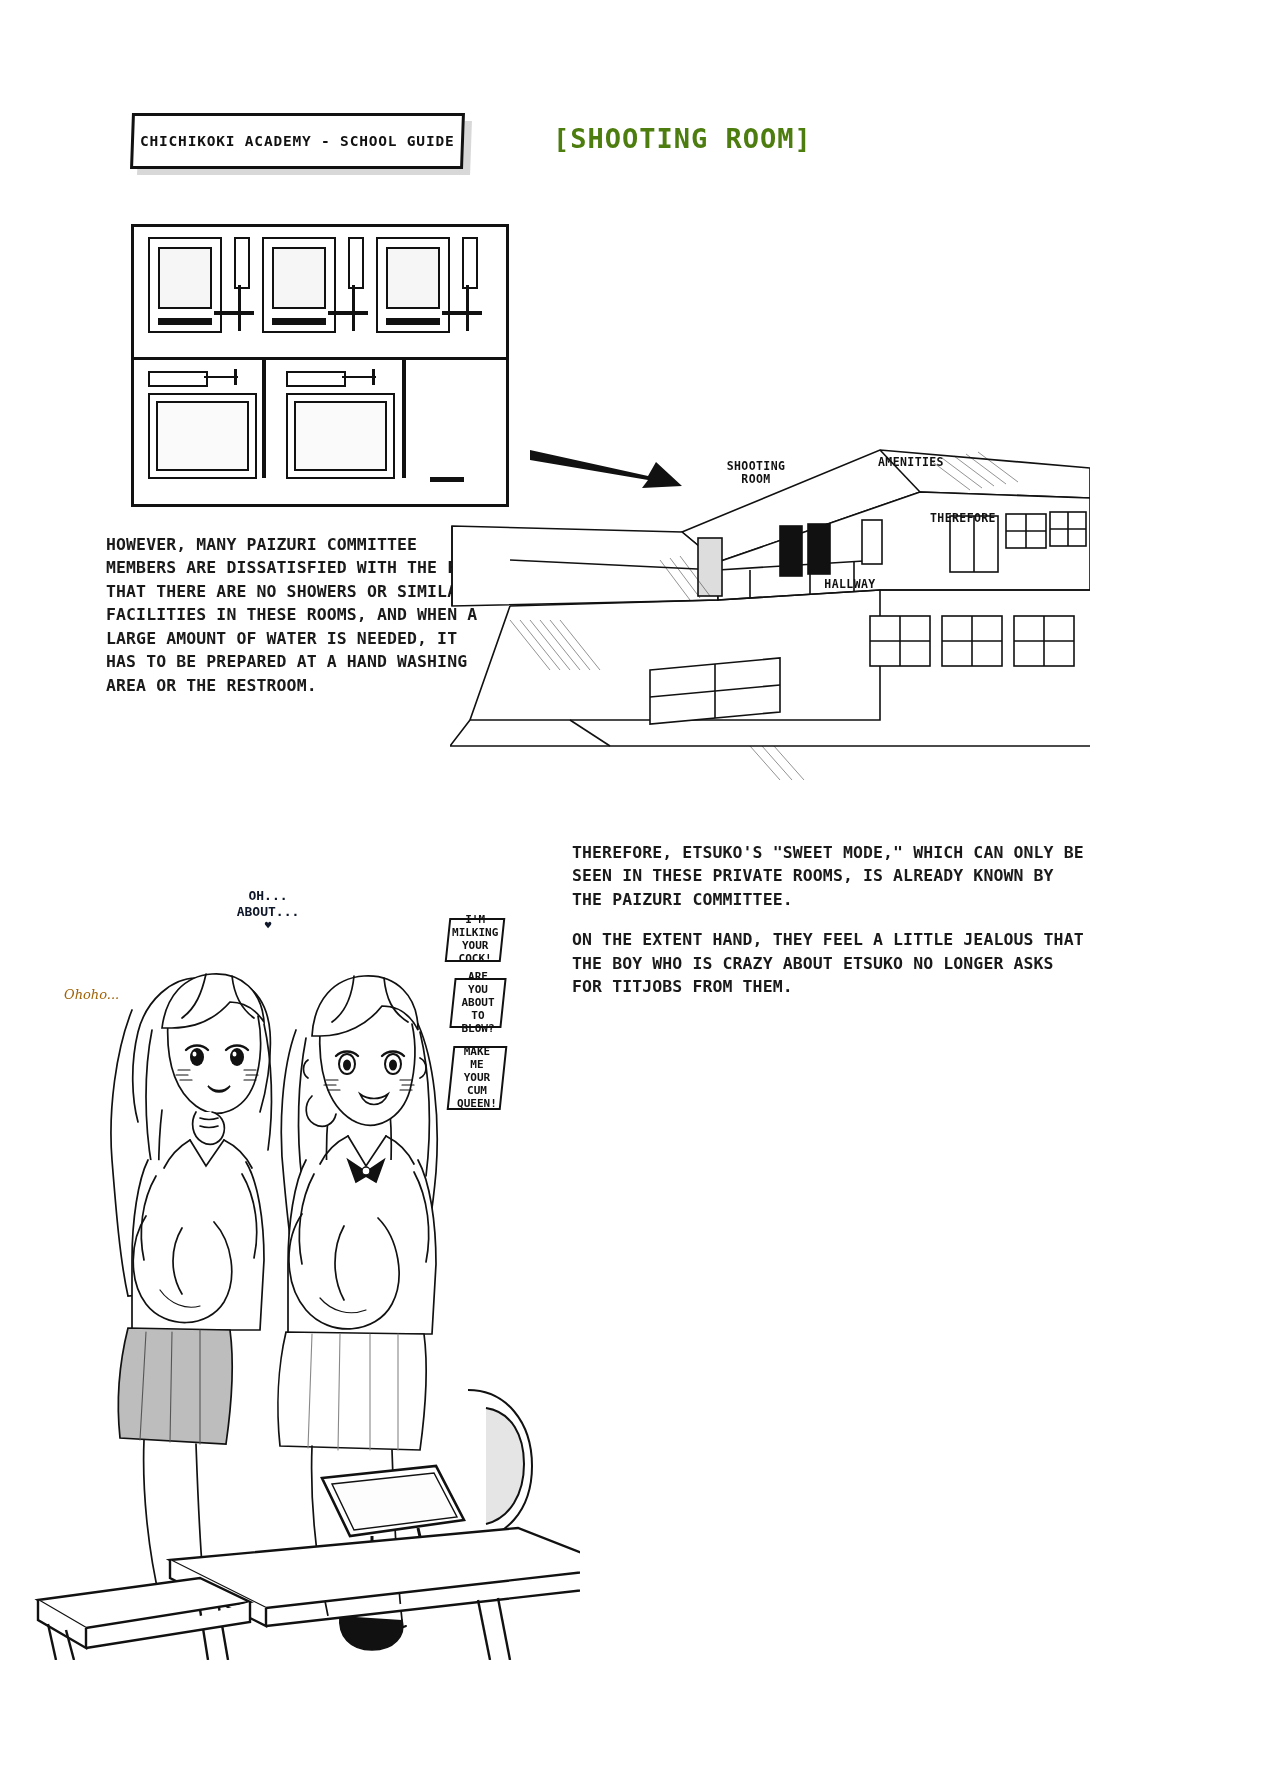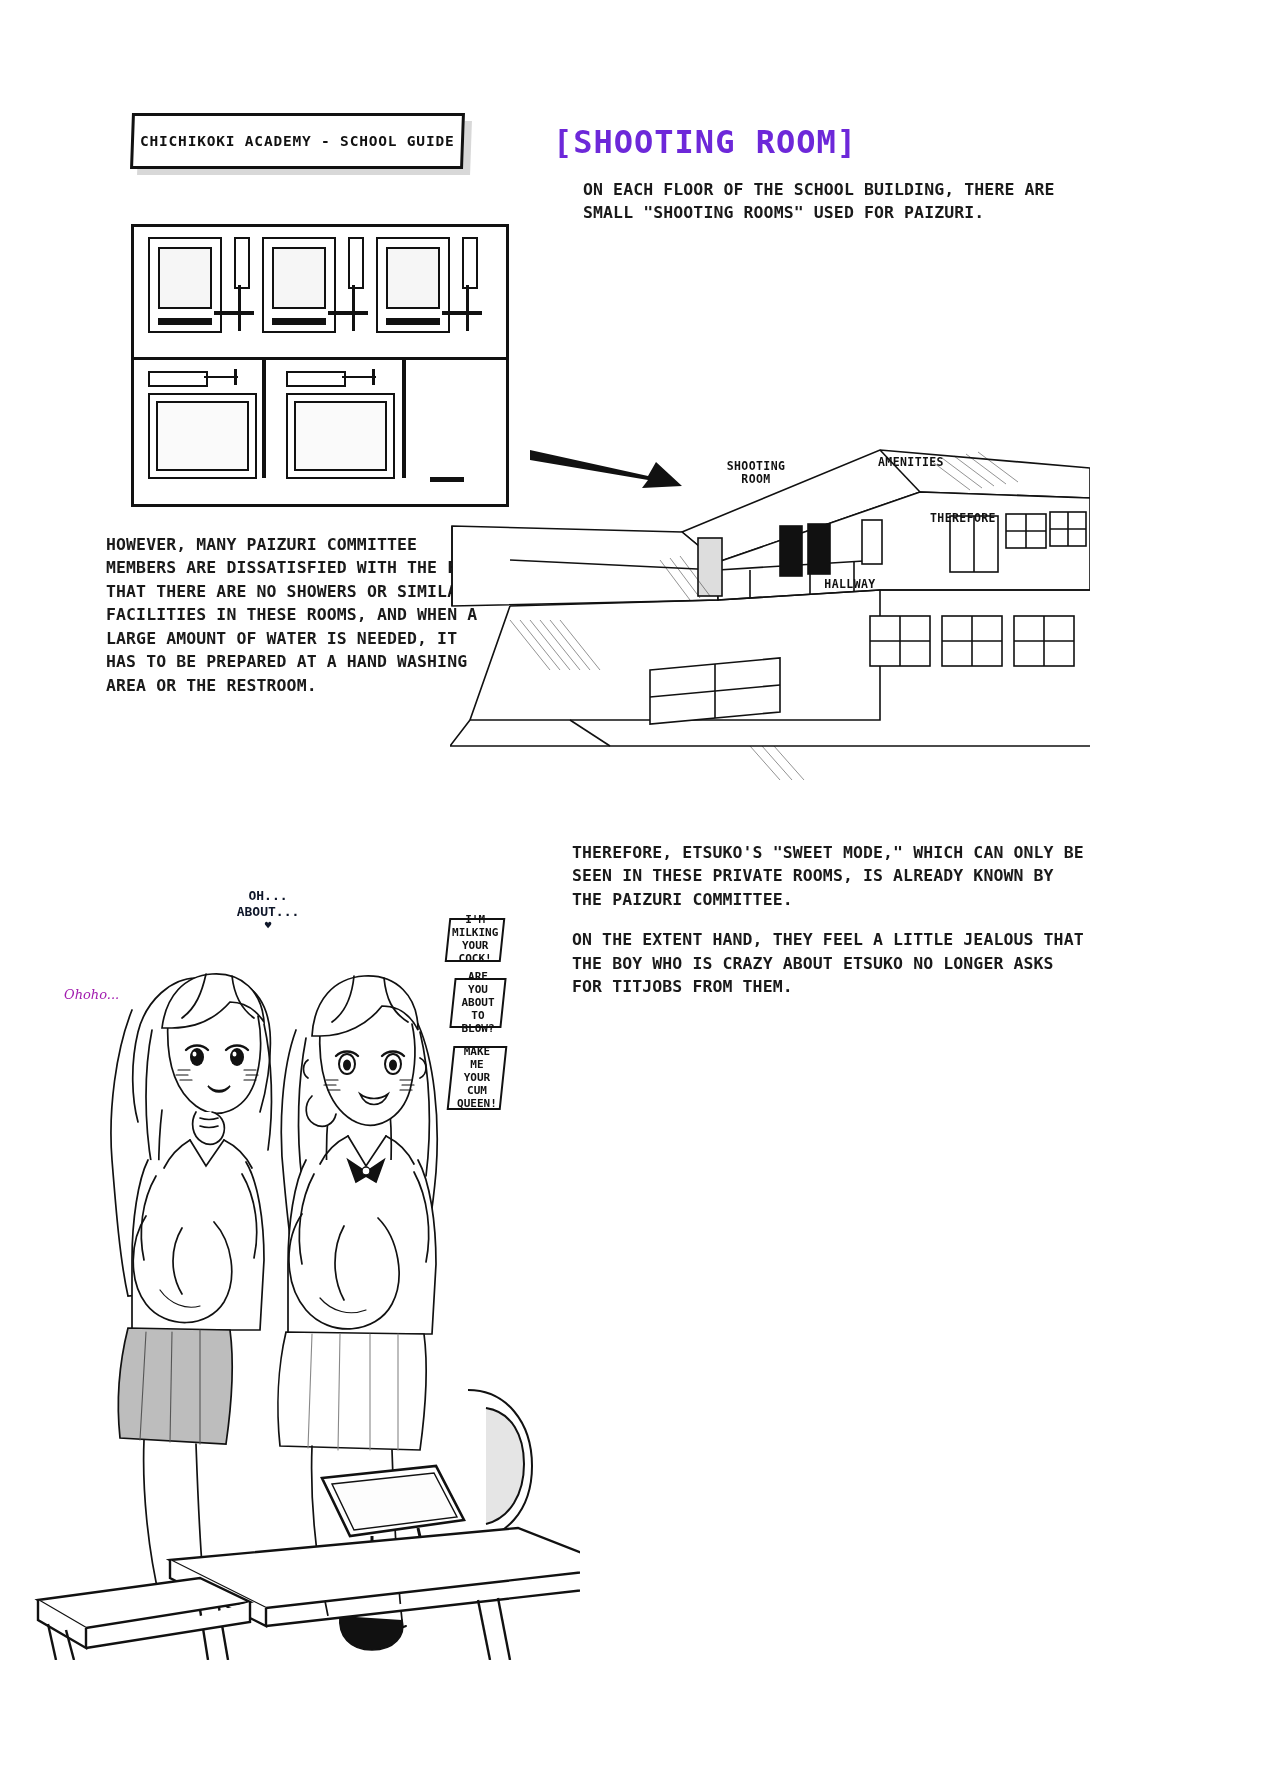--- a/index.html
+++ b/index.html
@@ -21,23 +21,23 @@
     left: 0; top: 0;
     width: 1280px;
     height: 1790px;
     background: #fff;
   }
 
   
   .heading {
     font-family: "DejaVu Sans Mono", monospace;
     font-weight: bold;
-    font-size: 32px;
+    font-size: 27px;
     letter-spacing: 1px;
-    color: #6d28d9;
+    color: #4d7c0f;
   }
   .body-text {
     font-family: "DejaVu Sans Mono", monospace;
     font-size: 16.5px;
     line-height: 1.42;
     letter-spacing: 0.1px;
     color: #1a1a1a;
     font-weight: 600;
   }
   .body-text p { margin: 0 0 17px 0; }
@@ -225,21 +225,21 @@
     font-weight: bold;
     line-height: 1.2;
     color: #0f172a;
     text-align: center;
   }
   .italic-dialogue {
     position: absolute;
     font-family: "DejaVu Serif", serif;
     font-style: italic;
     font-size: 13px;
-    color: #a21caf;
+    color: #a16207;
   }
   .heart {
     font-size: 11px;
   }
 </style>
 </head>
 <body>
 
 <div class="page">
 
@@ -297,21 +297,20 @@
     <div class="divider" style="left:296px; top:250px; width:34px; height:5px;"></div>
   </div>
 
   <div class="left-para body-text">
     <p>HOWEVER, MANY PAIZURI COMMITTEE MEMBERS ARE DISSATISFIED WITH THE FACT THAT THERE ARE NO SHOWERS OR SIMILAR FACILITIES IN THESE ROOMS, AND WHEN A LARGE AMOUNT OF WATER IS NEEDED, IT HAS TO BE PREPARED AT A HAND WASHING AREA OR THE RESTROOM.</p>
   </div>
 
   <div class="shooting-heading heading">[SHOOTING ROOM]</div>
 
   <div class="shooting-body body-text">
-    <p>ON EACH FLOOR OF THE SCHOOL BUILDING, THERE ARE SMALL "SHOOTING ROOMS" USED FOR PAIZURI.</p>
   </div>
 
   <svg class="arrow" viewBox="0 0 152 46">
     <polygon points="0,2 118,28 126,14 152,38 112,40 118,32 0,12" fill="#111"></polygon>
   </svg>
 
   <svg class="building" viewBox="0 0 640 360">
     <g stroke="#111" fill="none" stroke-width="1.6">
 
       <path d="M232,112 L430,30 L640,48 L640,78 L470,72 L268,142 Z" fill="#fff"></path>

